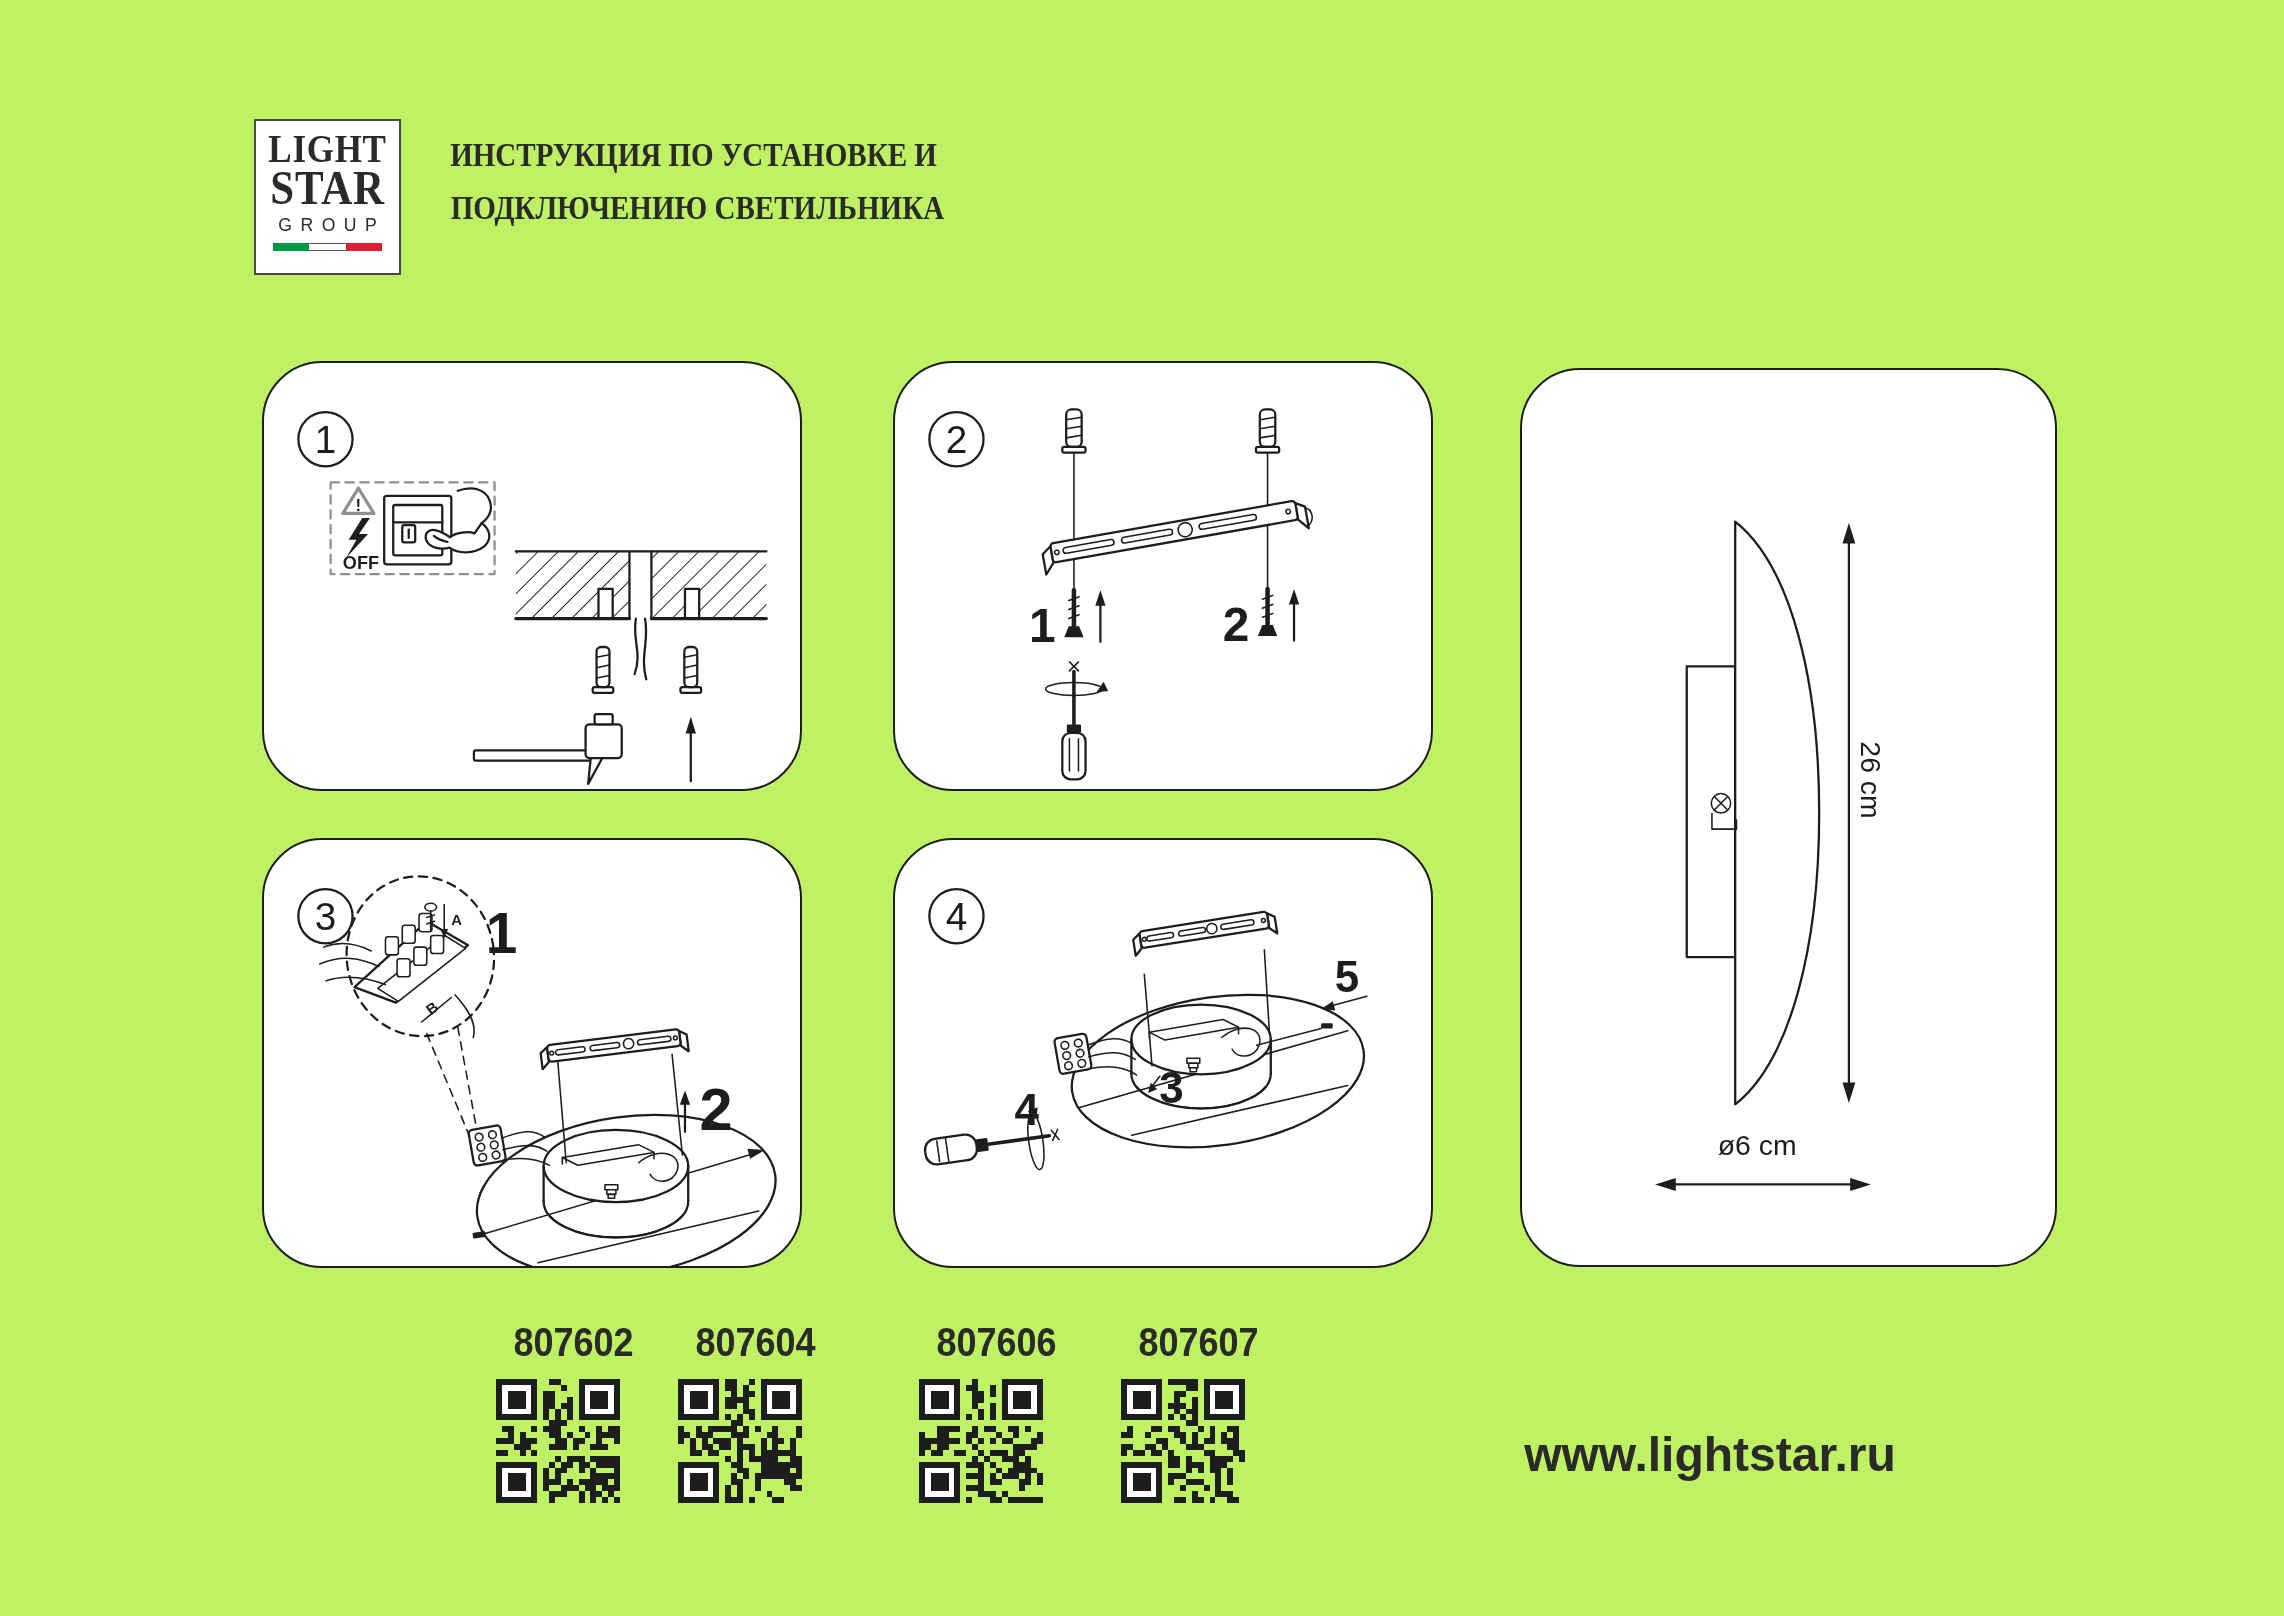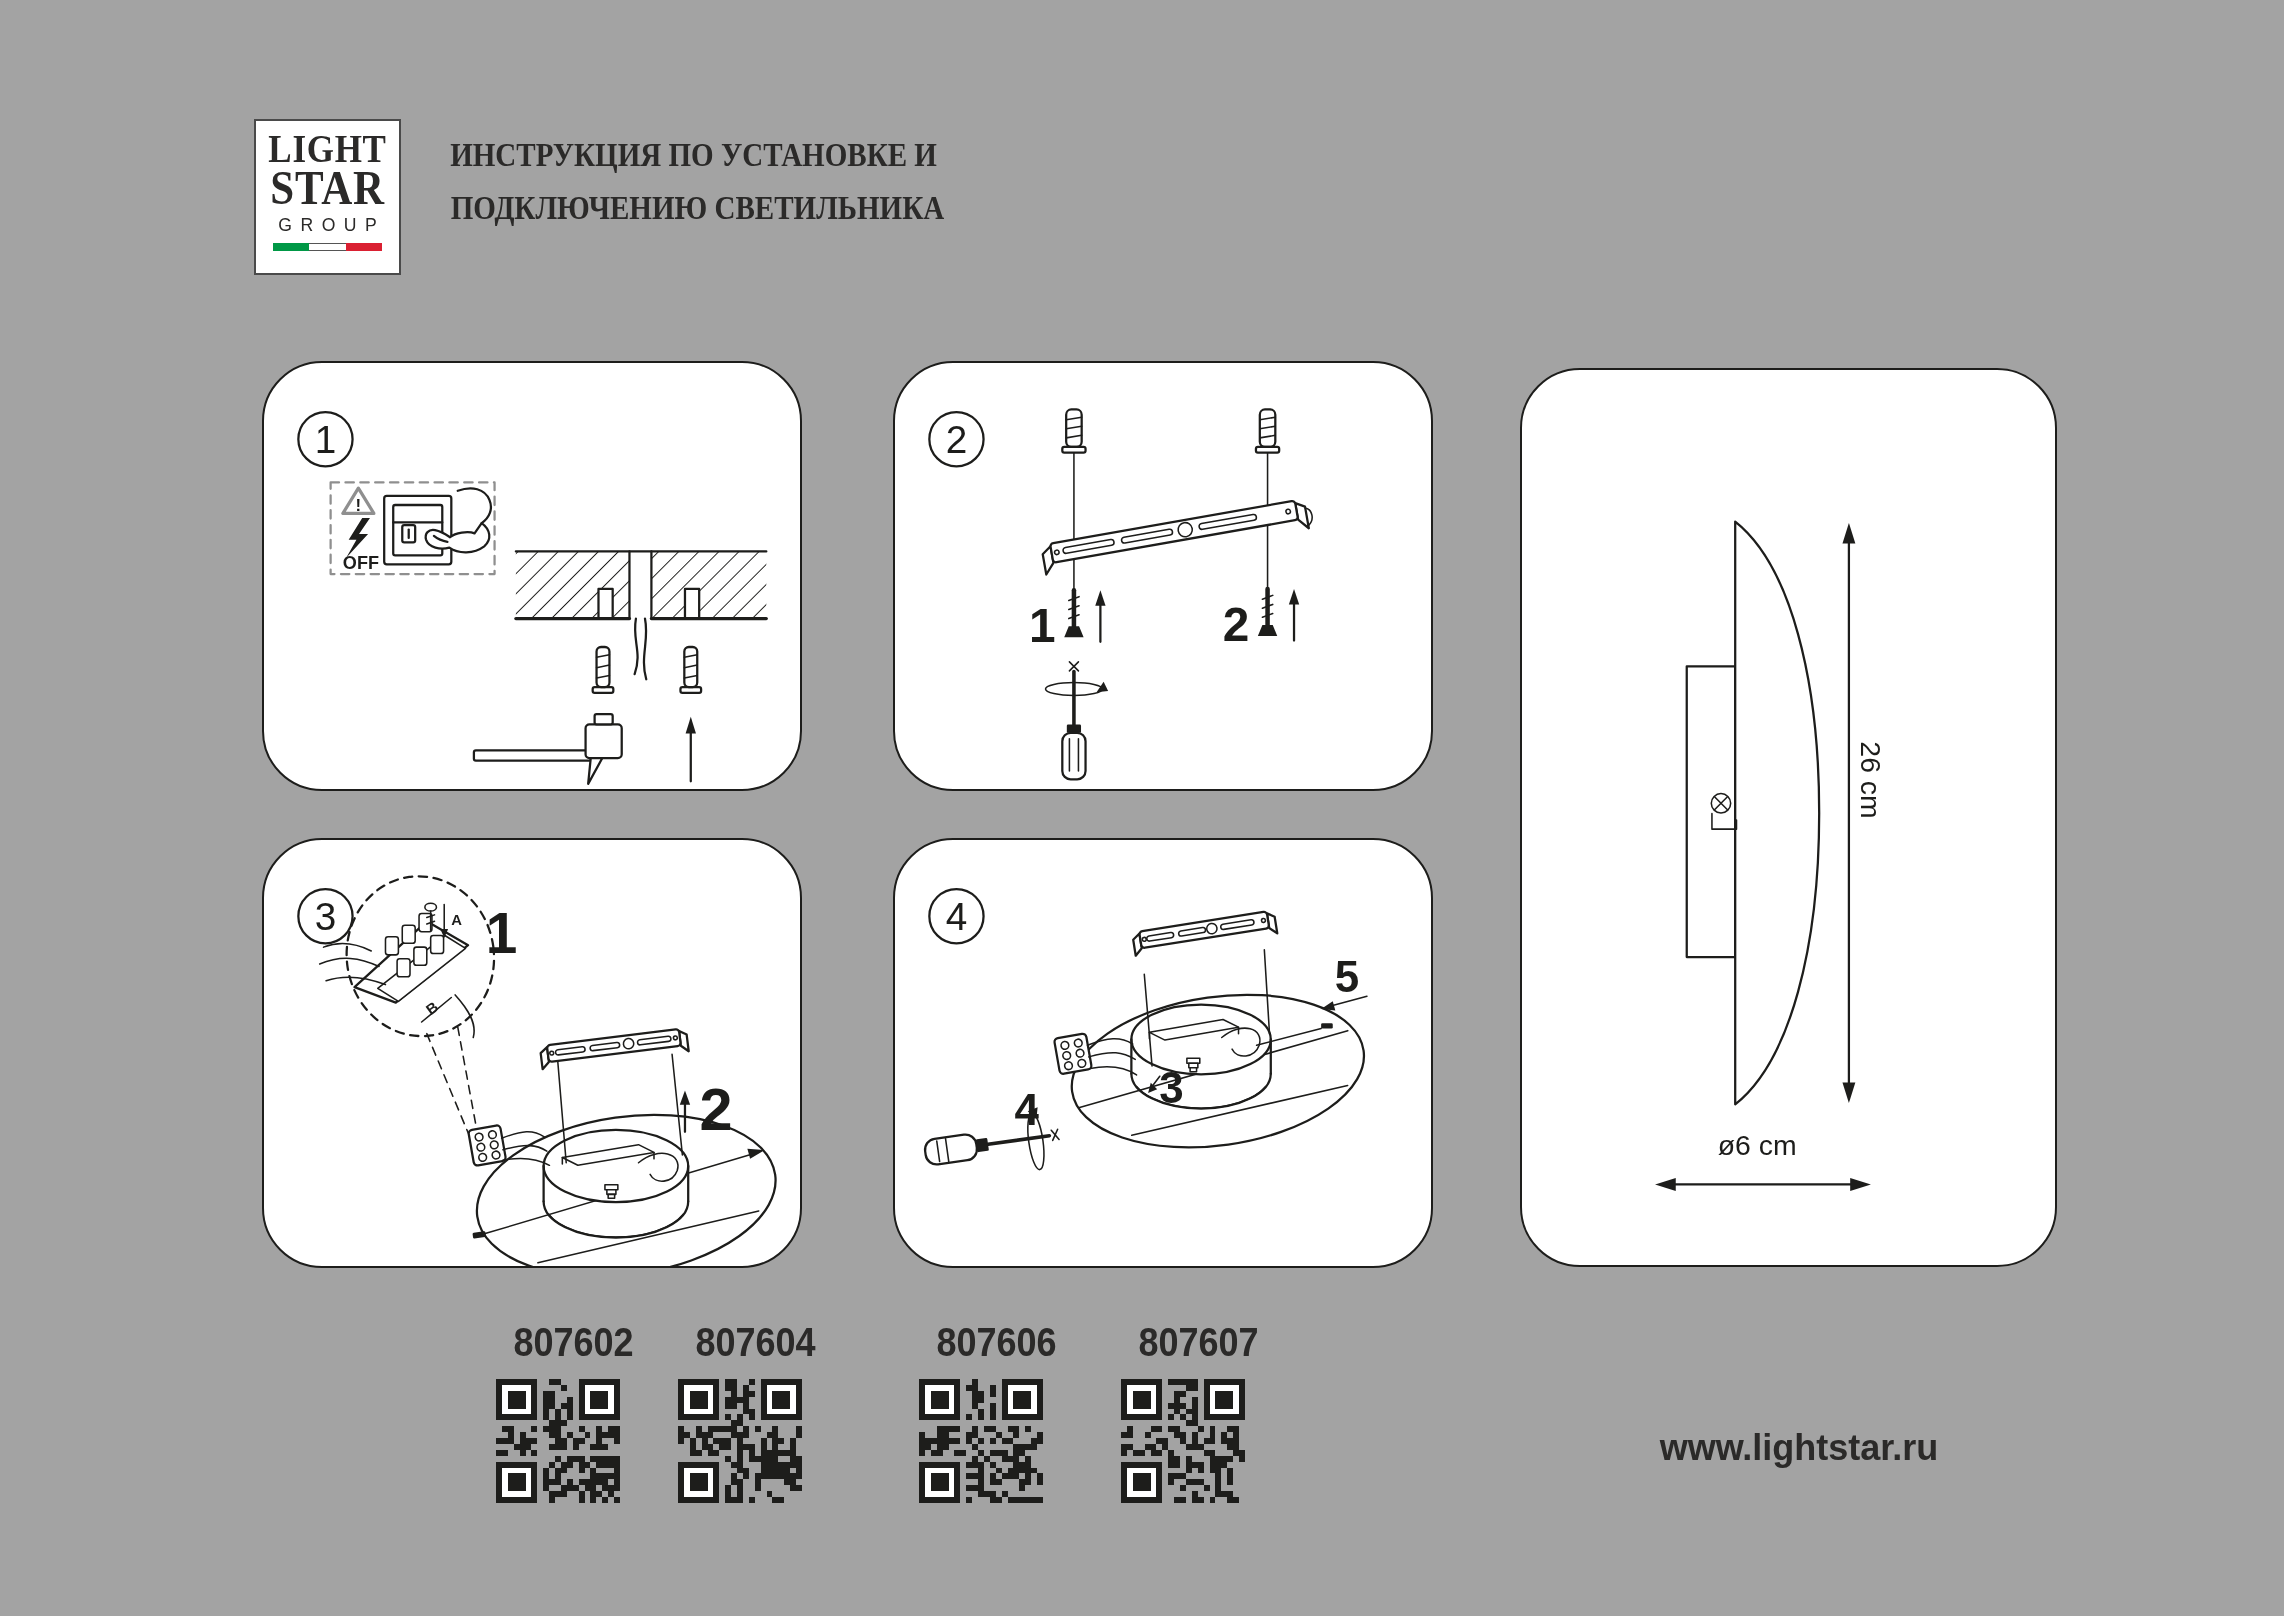--- a/index.html
+++ b/index.html
@@ -1,16 +1,16 @@
 <!DOCTYPE html>
 <html style="font-size:10.4px"><head>
 <meta charset="utf-8">
 <style>
   html,body{margin:0;padding:0;background:#fff;}
-  #page{position:relative;width:2284px;height:1616px;background:#a3a3a3;overflow:hidden;
+  #page{position:relative;width:2284px;height:1616px;background:#bef264;overflow:hidden;
         font-family:"Liberation Sans",sans-serif;color:#2b2a29;}
   
   .logo-box{position:absolute;left:254px;top:119px;width:147px;height:156px;
             border:2px solid #4a4a4a;background:#fff;text-align:center;box-sizing:border-box;}
   .logo-word1{margin-top:10.4px;font-family:"Liberation Serif",serif;font-weight:bold;
               font-size:35px;line-height:36px;letter-spacing:0.7px;color:#2b2a29;
               transform:scaleY(1.15);}
   .logo-word2{font-family:"Liberation Serif",serif;font-weight:bold;font-size:43px;
               line-height:42px;letter-spacing:0.7px;color:#2b2a29;transform:scaleY(1.12);}
   .logo-word3{margin-top:5.2px;font-family:Liberation Sans, sans-serif;font-size:17.6px;
@@ -40,22 +40,22 @@
   .wht{fill:#ffffff;}
   .thin{stroke-width:2.4;}
   .thick{stroke-width:5;}
   .gray{stroke:#8f8f8f;}
   .badge-num{font-size:60px;font-weight:400;text-anchor:middle;}
   .biglbl{font-weight:bold;text-anchor:middle;}
   
   .article{position:absolute;top:1320px;width:169px;text-align:right;color:#2b2a29;}
   .article .num{font-weight:bold;font-size:40px;transform:scaleX(0.9);}
   .qr{width:124px;height:124px;margin:14.3px auto 0;}
-  .website{position:absolute;left:1597px;top:1427px;width:404px;text-align:center;
-           font-weight:bold;font-size:36px;color:#2b2a29;}
+  .website{position:absolute;left:1508px;top:1427px;width:404px;text-align:center;
+           font-weight:bold;font-size:48px;color:#2b2a29;}
 </style>
 </head>
 <body>
 
 <div id="page">
 
   <div class="logo-box">
     <div class="logo-word1">LIGHT</div>
     <div class="logo-word2">STAR</div>
     <div class="logo-word3">GROUP</div>

